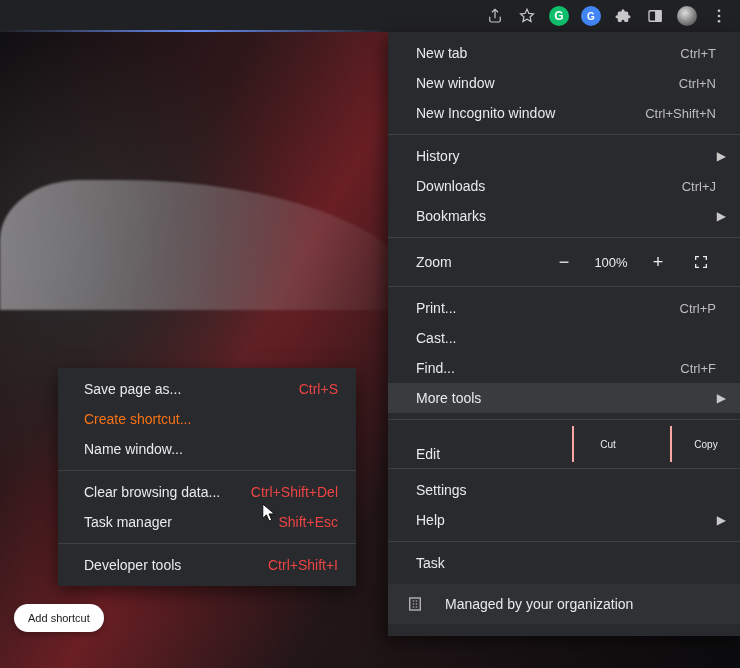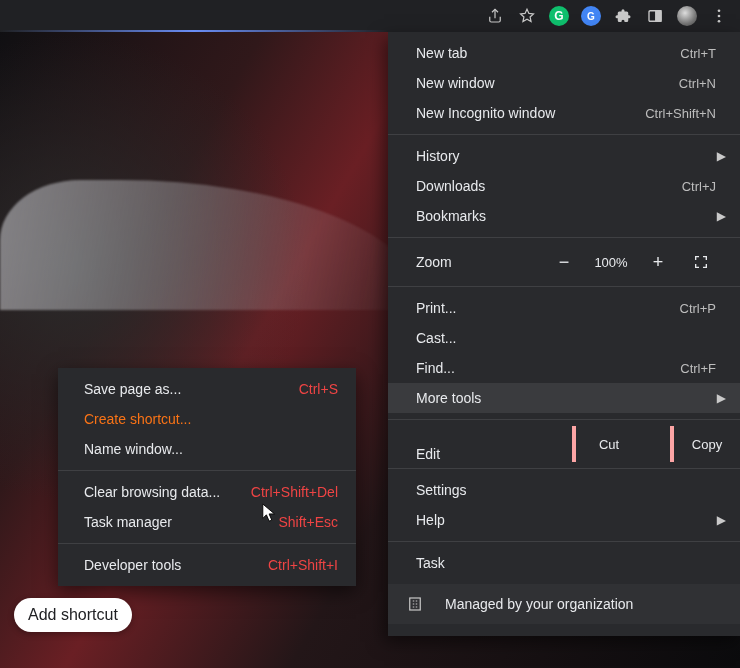--- a/index.html
+++ b/index.html
@@ -57,41 +57,41 @@
   .sep { height:1px; background:#3f4043; margin:6px 0; }
   .zoom-row { display:flex; align-items:center; height:36px; padding-left:28px; }
   .zoom-label { width:128px; }
   .zoom-ctrl { display:flex; align-items:center; }
   .z-btn { width:40px; height:36px; display:flex; align-items:center; justify-content:center; color:#e8eaed; font-size:18px; cursor:pointer;}
   .z-val { width:54px; text-align:center; font-size:13px; }
   .z-fs { width:46px; height:36px; display:flex; align-items:center; justify-content:center; cursor:pointer;}
   .z-fs svg { width:16px; height:16px; }
   .edit-row { display:flex; align-items:flex-end; height:36px;gap:28px; }
   .edit-label { padding-left:28px; width:156px; }
-  .edit-btn { flex:1; height:36px; display:flex; align-items:center; justify-content:center; border-left:4px solid #fca5a5; font-size:13px; cursor:pointer;}
+  .edit-btn { flex:1; height:36px; display:flex; align-items:center; justify-content:center; border-left:2px solid #fca5a5; font-size:10px; cursor:pointer;}
   .managed { display:flex; align-items:center; height:40px; background:#303134; padding-left:18px; gap:21px; margin-top:6px; }
   .managed svg { width:18px; height:18px; color:#c9c9c9; }
 
   
   .submenu {
     position:absolute; top:368px; left:58px; width:298px;
     background:#292a2d; color:#e8eaed; font-size:14px;
     box-shadow: 0 6px 18px rgba(0,0,0,0.55);
     padding:6px 0;
   }
   .s-item { display:flex; align-items:center; height:30px; padding:0 18px 0 26px; cursor:pointer;}
   .s-item.hover { background:#3f4043; }
   .s-item.disabled { color:#f97316; cursor:default;}
   .s-label { flex:1; }
   .s-sc { color:#ef4444; font-size:14px; }
 
   
   .shortcut-pill {
     position:absolute; left:14px; bottom:36px;
-    background:#fff; color:#202124; font-size:16px;
+    background:#fff; color:#202124; font-size:11px;
     padding:8px 14px; border-radius:18px; box-shadow:0 2px 6px rgba(0,0,0,0.3);
   }
 
   
   .cursor { position:absolute; top:503px; left:261px; pointer-events:none; }
   .cursor svg { width:18px; height:20px; }
 </style>
 </head>
 <body>
 

